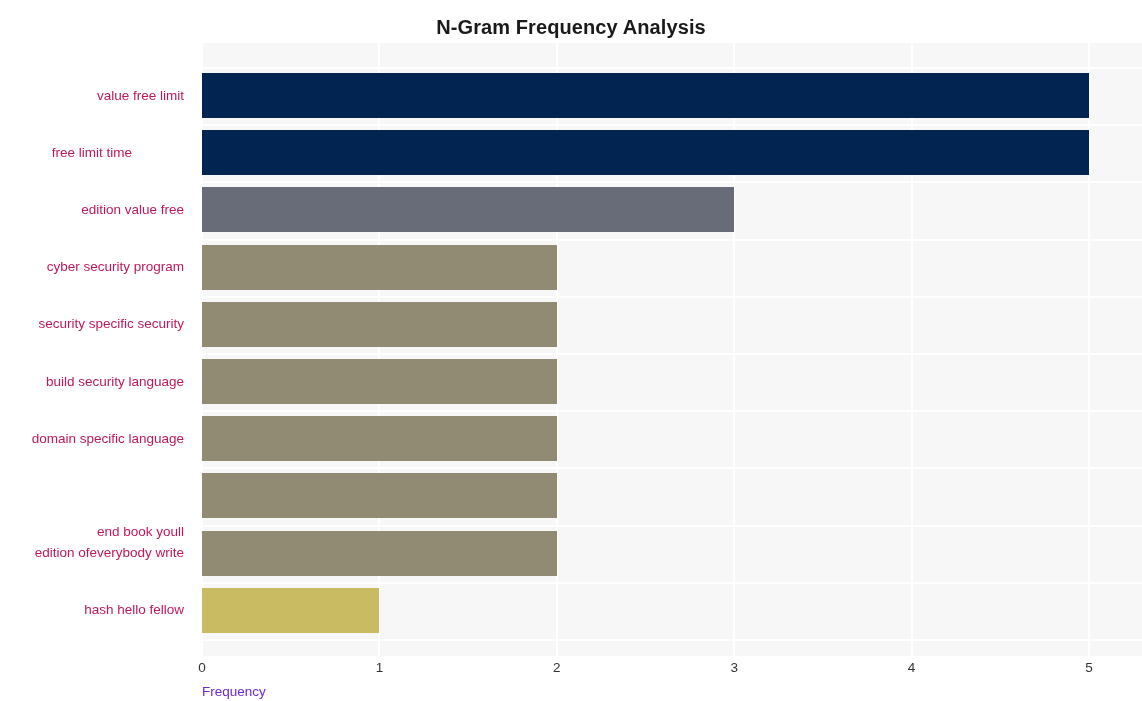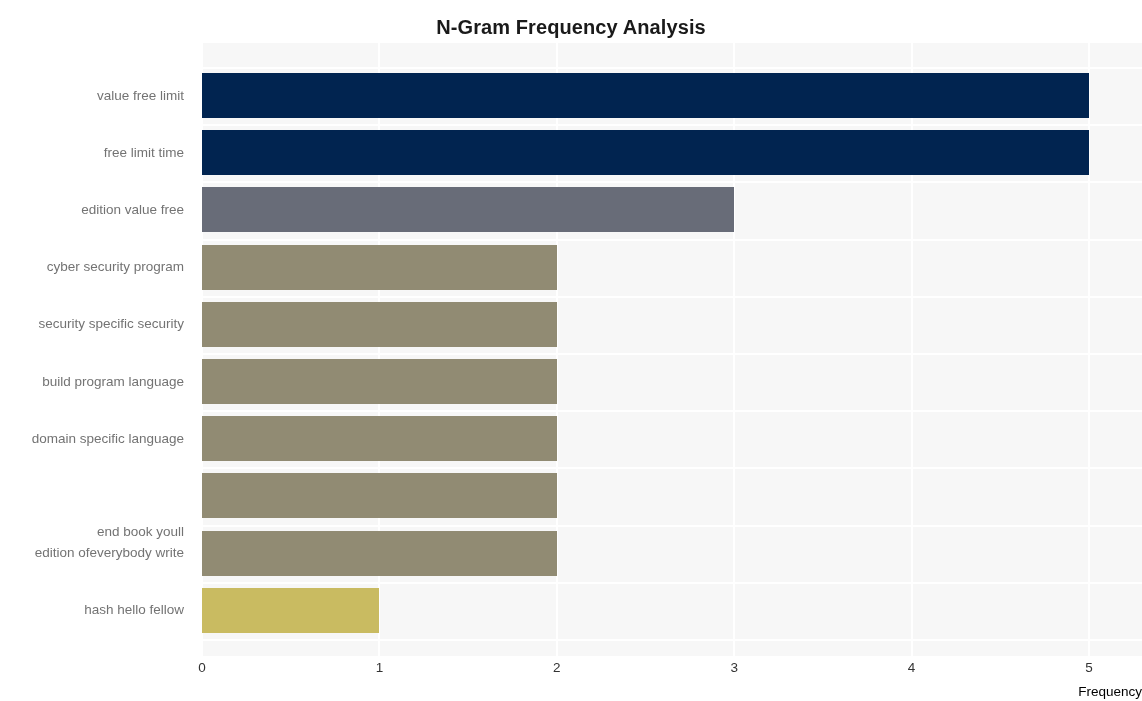--- a/index.html
+++ b/index.html
@@ -72,21 +72,21 @@
     position: absolute;
     left: 0;
     height: 45px;
   }
   .ytick-wrap {
     position: absolute;
     left: 0;
     width: 192px;
     text-align: right;
     font-size: 13.5px;
-    color: #737373;
+    color: #be185d;
     white-space: nowrap;
     line-height: 16px;
   }
 
   
   .xtick {
     position: absolute;
     top: 652px;
     width: 40px;
     margin-left: -20px;
@@ -94,23 +94,23 @@
     font-size: 13.5px;
     color: #333333;
     line-height: 16px;
   }
 
   #xlabel {
     position: absolute;
     left: 202px;
     top: 676px;
     width: 940px;
-    text-align: right;
+    text-align: left;
     font-size: 13.5px;
-    color: #000000;
+    color: #6d28d9;
     line-height: 16px;
   }
 </style>
 </head>
 <body>
 
 <div id="figure">
 
   <div id="chart-title">N-Gram Frequency Analysis</div>
 
@@ -145,25 +145,25 @@
         <div class="bar" title="build program language: 2" style="width: 354.8px; top: 316px; background: rgb(145, 139, 115);"></div>
         <div class="bar" title="domain specific language: 2" style="width: 354.8px; top: 373.2px; background: rgb(145, 139, 115);"></div>
         <div class="bar" title="end book youll: 2" style="width: 354.8px; top: 430.4px; background: rgb(145, 139, 115);"></div>
         <div class="bar" title="edition ofeverybody write: 2" style="width: 354.8px; top: 487.6px; background: rgb(145, 139, 115);"></div>
         <div class="bar" title="hash hello fellow: 1" style="width: 177.4px; top: 544.8px; background: rgb(201, 187, 97);"></div>
       </div>
   </div>
 
   <div id="ytick-labels">
       <div class="ytick-wrap" style="top: 79.5px; padding-right: 8px; box-sizing: border-box;">value free limit</div>
-      <div class="ytick-wrap" style="top: 136.7px; padding-right: 8px; box-sizing: border-box;">free limit time</div>
+      <div class="ytick-wrap" style="top: 136.7px; padding-right: 8px; box-sizing: border-box; text-align: center;">free limit time</div>
       <div class="ytick-wrap" style="top: 193.9px; padding-right: 8px; box-sizing: border-box;">edition value free</div>
       <div class="ytick-wrap" style="top: 251.1px; padding-right: 8px; box-sizing: border-box;">cyber security program</div>
       <div class="ytick-wrap" style="top: 308.3px; padding-right: 8px; box-sizing: border-box;">security specific security</div>
-      <div class="ytick-wrap" style="top: 365.5px; padding-right: 8px; box-sizing: border-box;">build program language</div>
+      <div class="ytick-wrap" style="top: 365.5px; padding-right: 8px; box-sizing: border-box;">build security language</div>
       <div class="ytick-wrap" style="top: 422.7px; padding-right: 8px; box-sizing: border-box; padding-left: 28px;">domain specific language</div>
       <div class="ytick-wrap" style="top: 479.9px; padding-right: 8px; box-sizing: border-box; margin-top: 36px;">end book youll</div>
       <div class="ytick-wrap" style="top: 537.1px; padding-right: 8px; box-sizing: border-box;">edition ofeverybody write</div>
       <div class="ytick-wrap" style="top: 594.3px; padding-right: 8px; box-sizing: border-box;">hash hello fellow</div>
     </div>
   <div id="xtick-labels">
       <div class="xtick" style="left: 202px;">0</div>
       <div class="xtick" style="left: 379.4px;">1</div>
       <div class="xtick" style="left: 556.8px;">2</div>
       <div class="xtick" style="left: 734.2px;">3</div>

